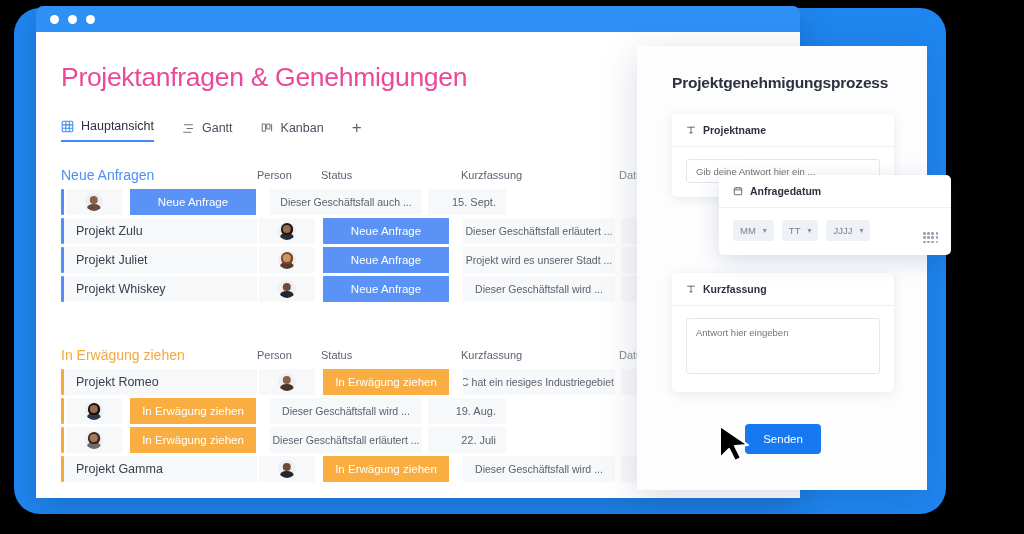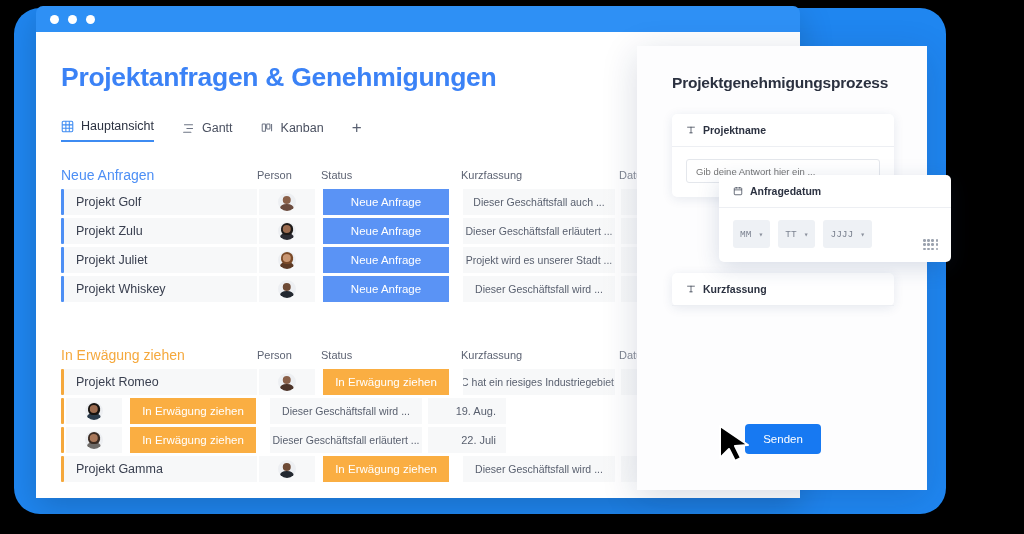--- a/index.html
+++ b/index.html
@@ -51,22 +51,22 @@
   #window-body {
     height: 466px;
     background: #ffffff;
     padding: 30px 0 0 22px;
     position: relative;
   }
 
   
   #page-title {
     font-size: 26.5px;
-    font-weight: bold;
-    color: #3b82f6;
+    font-weight: normal;
+    color: #ec4899;
     letter-spacing: -0.3px;
     margin-left: 3px;
   }
 
   
   #view-tabs {
     display: flex;
     align-items: flex-end;
     gap: 28px;
     margin-top: 26px;
@@ -303,29 +303,29 @@
     display: flex;
     align-items: center;
     gap: 8px;
     padding: 12px 14px 14px 14px;
     position: relative;
   }
   .date-select {
     background: #EEF1F5;
     border: none;
     border-radius: 3px;
-    height: 28px;
+    height: 21px;
     padding: 0 7px;
     font-size: 9.5px;
     color: #7B8290;
     display: flex;
     align-items: center;
     gap: 7px;
     cursor: pointer;
-    font-family: Liberation Mono, monospace;
+    font-family: Liberation Sans, sans-serif;
   }
   .caret { font-size: 8px; color: #8B919D; }
   #drag-handle {
     position: absolute;
     right: 13px; bottom: 12px;
     display: grid;
     grid-template-columns: repeat(4, 2.5px);
     grid-auto-rows: 2.5px;
     gap: 1.6px;
     cursor: grab;
@@ -414,21 +414,20 @@
       <div class="group-header">
         <span class="group-title blue">Neue Anfragen</span>
         <span class="col-head c-person">Person</span>
         <span class="col-head c-status">Status</span>
         <span class="col-head c-summary">Kurzfassung</span>
         <span class="col-head c-date">Datum</span>
       </div>
 
       <div class="row">
         <span class="accent blue"></span>
-        <div class="cell-name">Projekt Golf</div>
         <div class="cell-person">
           <span class="avatar">
             <i class="body" style="background:#6B4B3E"></i>
               <i class="head" style="background:#8A6049"></i>
           </span>
         </div>
         <div class="cell-status blue">Neue Anfrage</div>
         <div class="cell-summary">Dieser Geschäftsfall auch ...</div>
         <div class="cell-date">15. Sept.</div>
       </div>
@@ -567,20 +566,23 @@
   </div>
 
   <div class="field-card" style="margin-top:76px">
     <div class="field-head">
       <span class="field-icon">
         <svg width="10" height="10" viewBox="0 0 16 16" fill="none" stroke="currentColor" stroke-width="1.2" stroke-linecap="round">
           <path d="M2.5 3.5h11M8 3.5v9M6 12.5h4"></path>
         </svg>
       </span>
       <span>Kurzfassung</span>
+    </div>
+    <div class="field-body">
+      <textarea class="text-area" placeholder="Antwort hier eingeben" style=""></textarea>
     </div>
   </div>
 
   <div id="date-card">
     <div class="field-head">
       <span class="field-icon">
         <svg width="10" height="10" viewBox="0 0 16 16" fill="none" stroke="currentColor" stroke-width="1.2">
           <rect x="2" y="3" width="12" height="11" rx="1.2"></rect>
           <path d="M2 6.2h12M5.2 1.6v2.4M10.8 1.6v2.4"></path>
         </svg>

